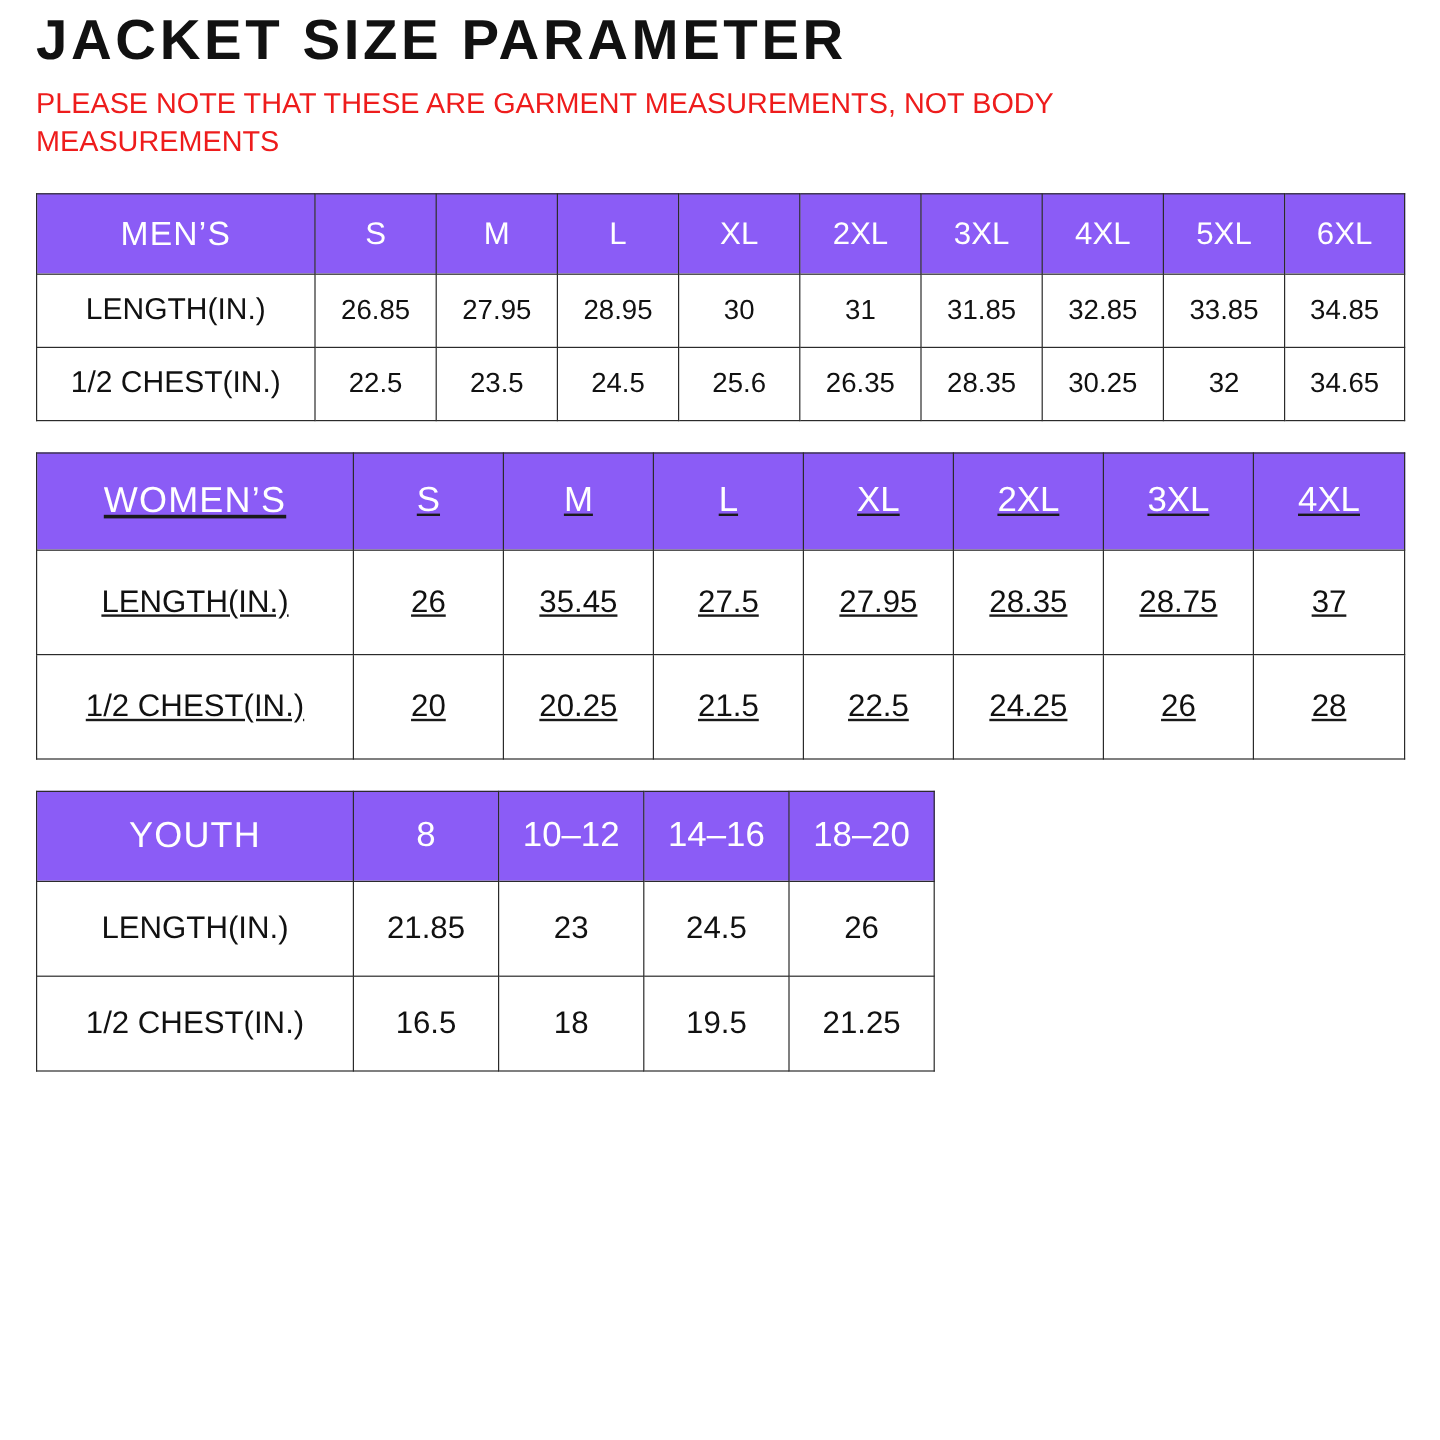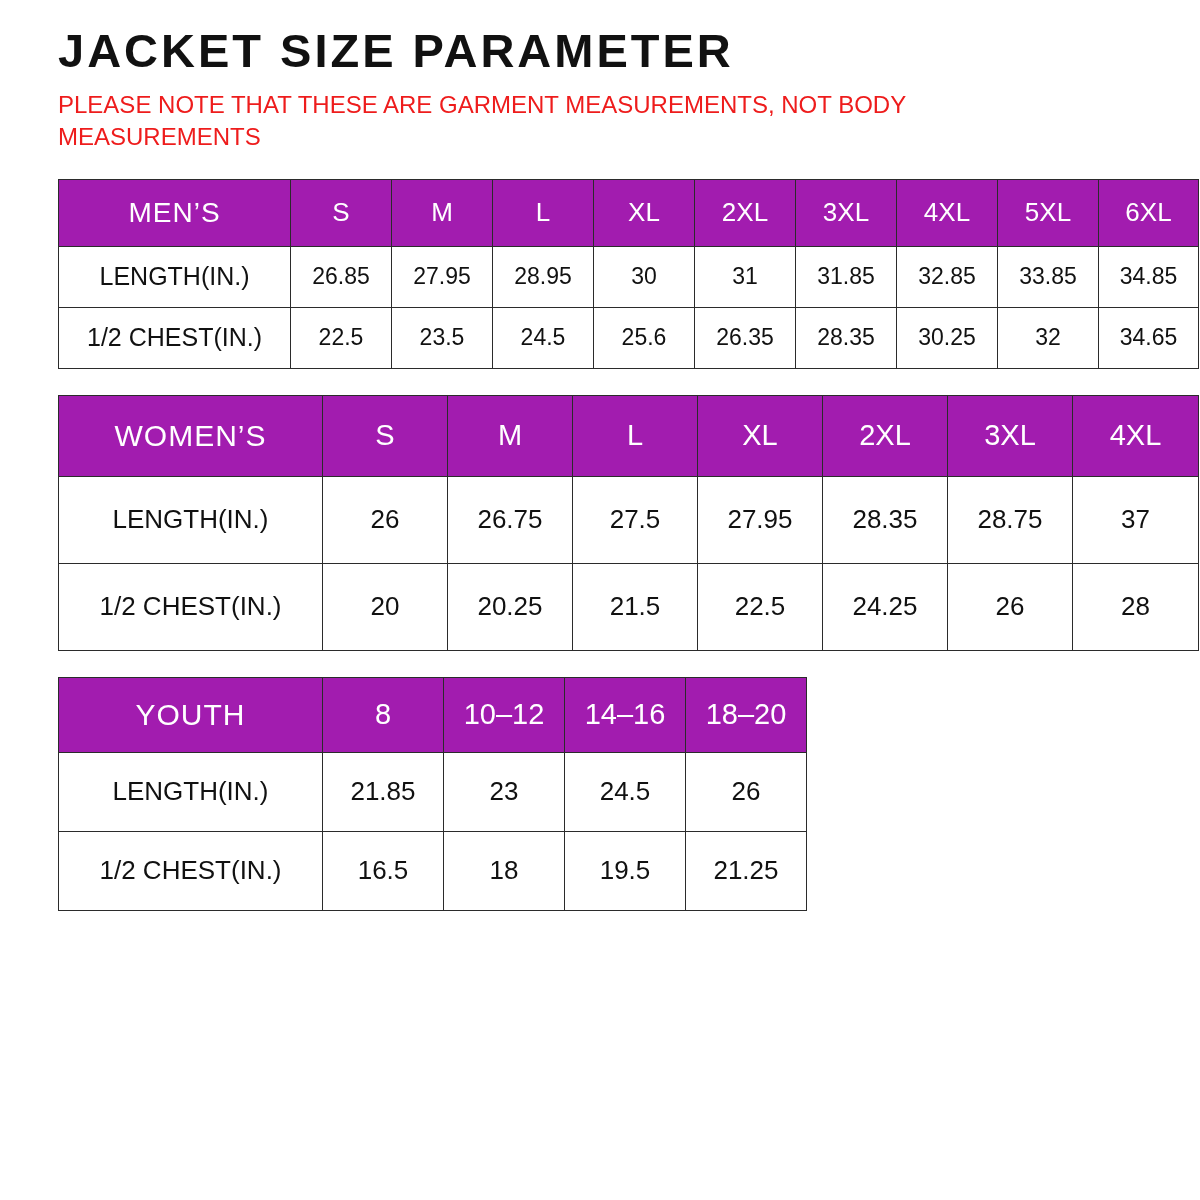--- a/index.html
+++ b/index.html
@@ -11,23 +11,22 @@
     width: 1200px;
     height: 1200px;
     font-family: "Liberation Sans", sans-serif;
     color: #1a1a1a;
     overflow: hidden;
   }
   .page {
     width: 992px;
     height: 1200px;
     box-sizing: border-box;
-    padding: 26px 30px 0 30px;
+    padding: 8px 30px 0 30px;
     position: relative;
-    margin-left: 28px;
   }
   .title {
     font-size: 47px;
     font-weight: bold;
     letter-spacing: 3px;
     color: #111111;
     margin: 0 0 14px 0;
     line-height: 1.05;
   }
   .note {
@@ -44,33 +43,33 @@
   }
   table.size-table td {
     border: 1px solid #2b2b2b;
     text-align: center;
     vertical-align: middle;
     font-size: 23px;
     color: #111111;
     background: #ffffff;
   }
   table.size-table tr.header-row td {
-    background: #a21caf;
+    background: #8b5cf6;
     color: #ffffff;
     font-weight: normal;
   }
   
   #mens-table { width: 1140px; }
   #mens-table tr.header-row td { height: 64px; font-size: 26px; }
   #mens-table tr.data-row td { height: 58px; }
   #mens-table td.label-cell { font-size: 25px; }
   #mens-table tr.header-row td.label-cell { font-size: 28px; letter-spacing: 1px; }
 
   
-  #womens-table { width: 1140px; }
+  #womens-table { width: 1140px; text-decoration: underline; }
   #womens-table tr.header-row td { height: 78px; font-size: 29px; }
   #womens-table tr.data-row td { height: 84px; font-size: 26px; }
   #womens-table tr.header-row td.label-cell { font-size: 30px; letter-spacing: 1px; }
   #womens-table td.label-cell { font-size: 27px; }
 
   
   #youth-table { width: 748px; }
   #youth-table tr.header-row td { height: 72px; font-size: 29px; }
   #youth-table tr.data-row td { height: 76px; font-size: 26px; }
   #youth-table tr.header-row td.label-cell { font-size: 30px; letter-spacing: 1px; }
@@ -170,21 +169,21 @@
         <td>M</td>
         <td>L</td>
         <td>XL</td>
         <td>2XL</td>
         <td>3XL</td>
         <td>4XL</td>
       </tr>
       <tr class="data-row">
         <td class="label-cell">LENGTH(IN.)</td>
         <td>26</td>
-        <td>26.75</td>
+        <td>35.45</td>
         <td>27.5</td>
         <td>27.95</td>
         <td>28.35</td>
         <td>28.75</td>
         <td>37</td>
       </tr>
       <tr class="data-row">
         <td class="label-cell">1/2 CHEST(IN.)</td>
         <td>20</td>
         <td>20.25</td>

